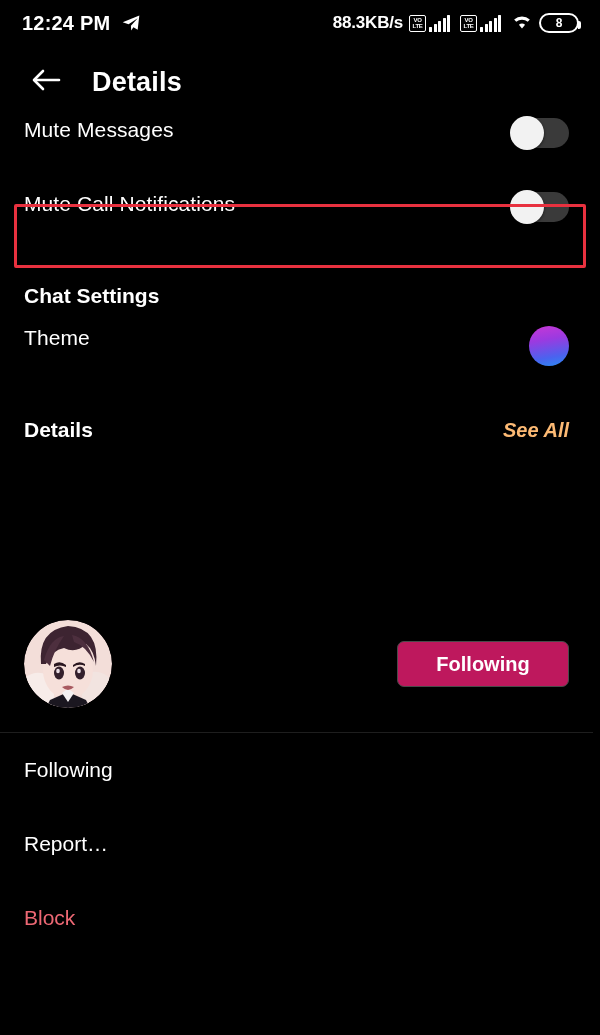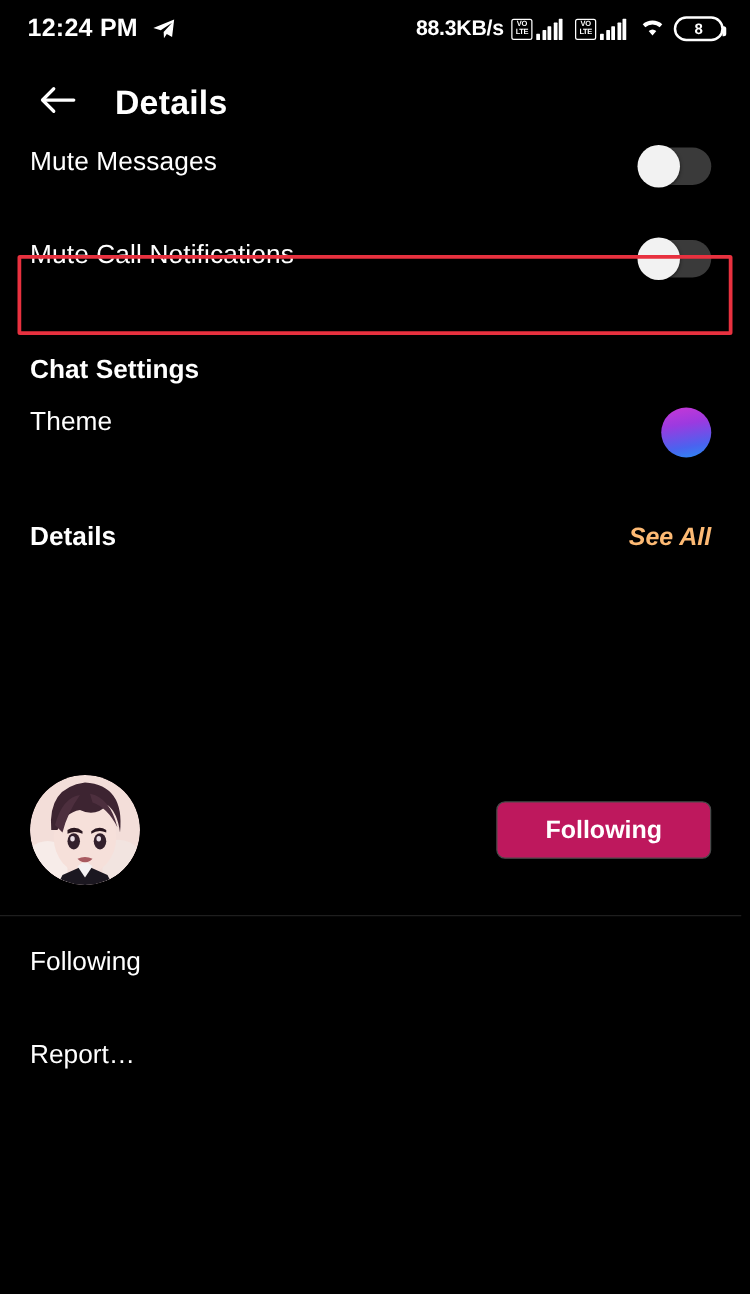--- a/index.html
+++ b/index.html
@@ -236,16 +236,19 @@
 
   <div style="height:24px"></div>
   <div class="divider"></div>
 
   <div class="action-row">
     <span class="action-label" id="act0" style="color: rgb(255, 255, 255);">Following</span>
   </div>
   <div class="action-row">
     <span class="action-label" id="act1" style="color: #ffffff;">Report…</span>
   </div>
+  <div class="action-row">
+    <span class="action-label" id="act2" style="color: rgb(237, 104, 116);">Block</span>
+  </div>
 
   <div class="annot" style="border-color: rgb(232, 49, 63);"></div>
 
 </div>
 
 </body></html>

